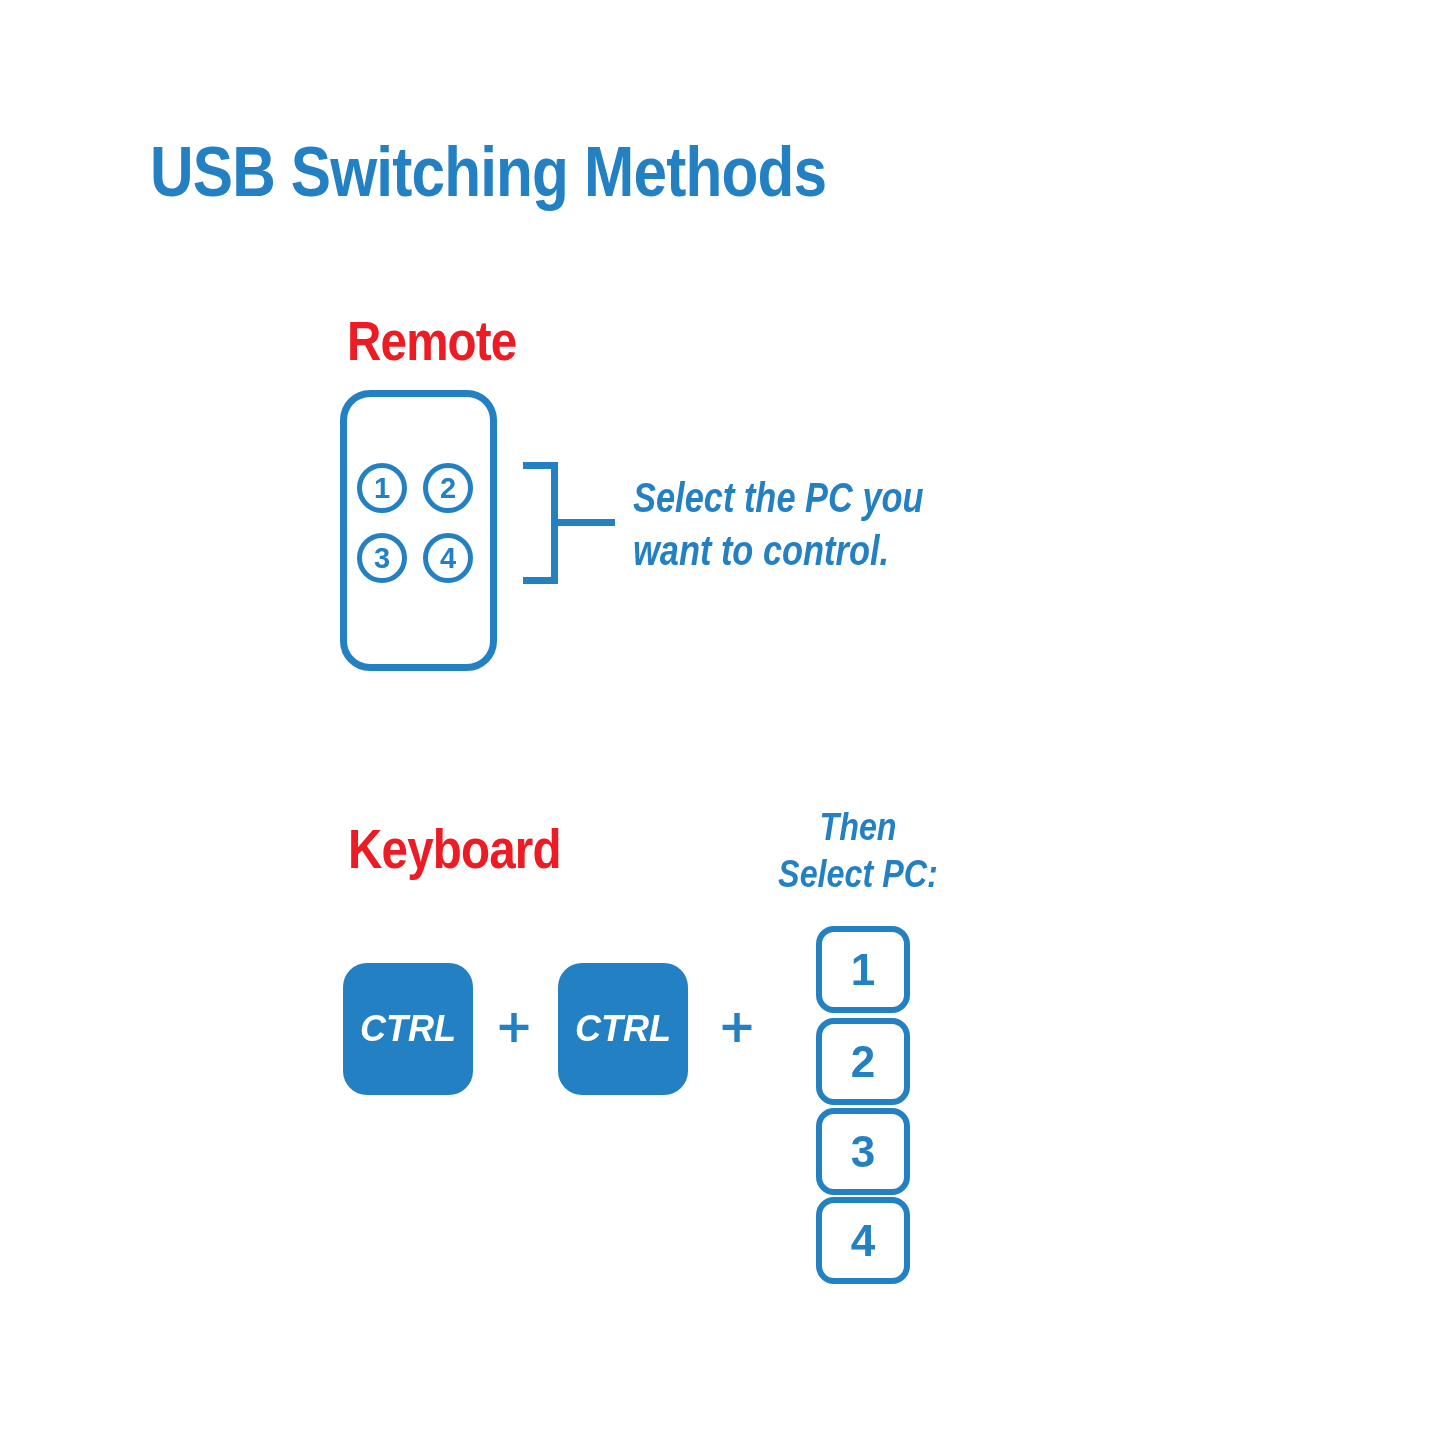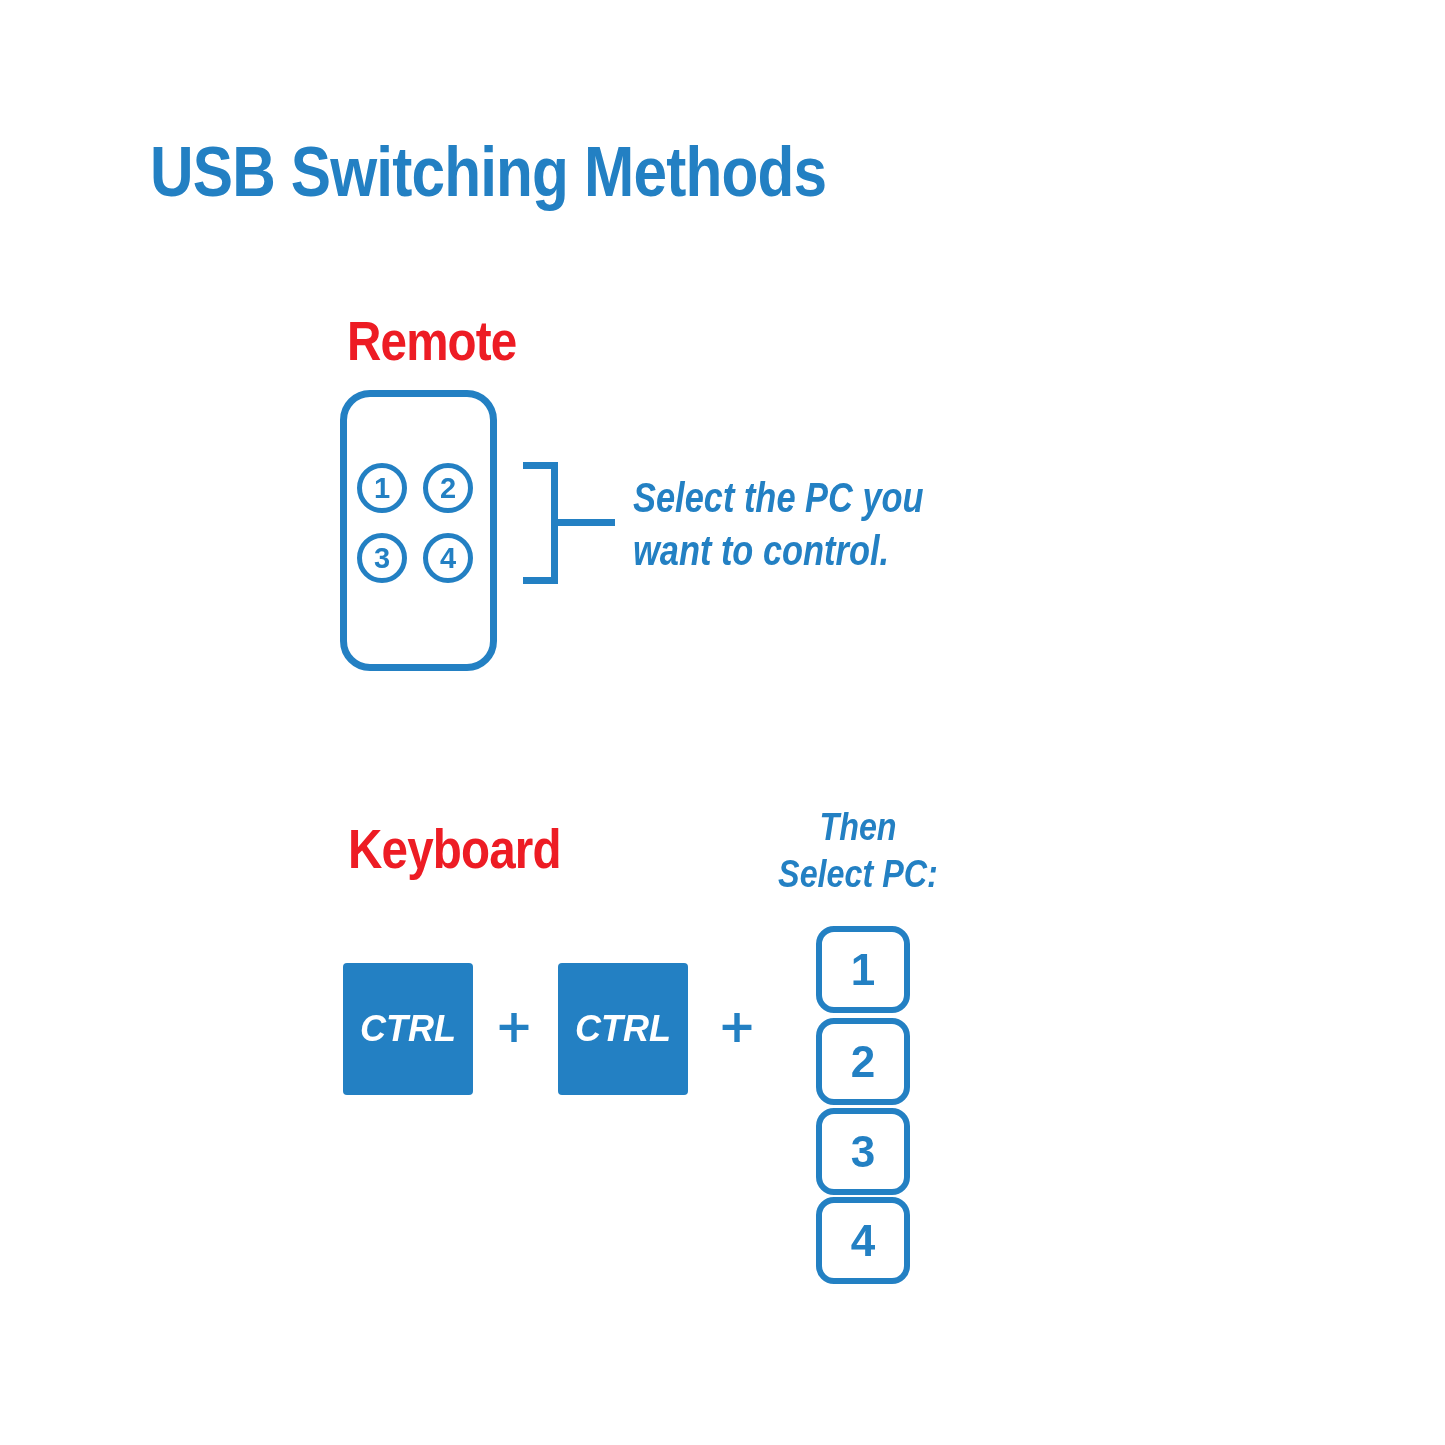--- a/index.html
+++ b/index.html
@@ -94,21 +94,21 @@
     transform: scaleX(.85);
     transform-origin: center top;
     white-space: nowrap;
   }
 
   
   .ctrl-key {
     position: absolute;
     width: 130px; height: 132px;
     background: var(--blue);
-    border-radius: 4px;
+    border-radius: 24px;
     display: flex; align-items: center; justify-content: center;
     font: italic 700 36px/1 "Liberation Sans", sans-serif;
     color: var(--white);
   }
   .ctrl-key.k1 { left: 343px; top: 963px; }
   .ctrl-key.k2 { left: 558px; top: 963px; }
 
   .plus-sign {
     position: absolute;
     font: 700 46px/1 "DejaVu Sans", "Liberation Sans", sans-serif;

